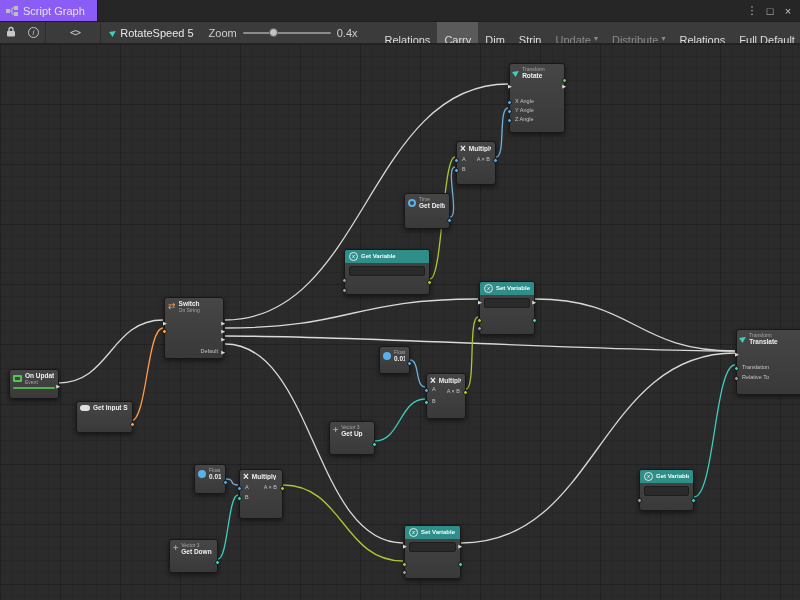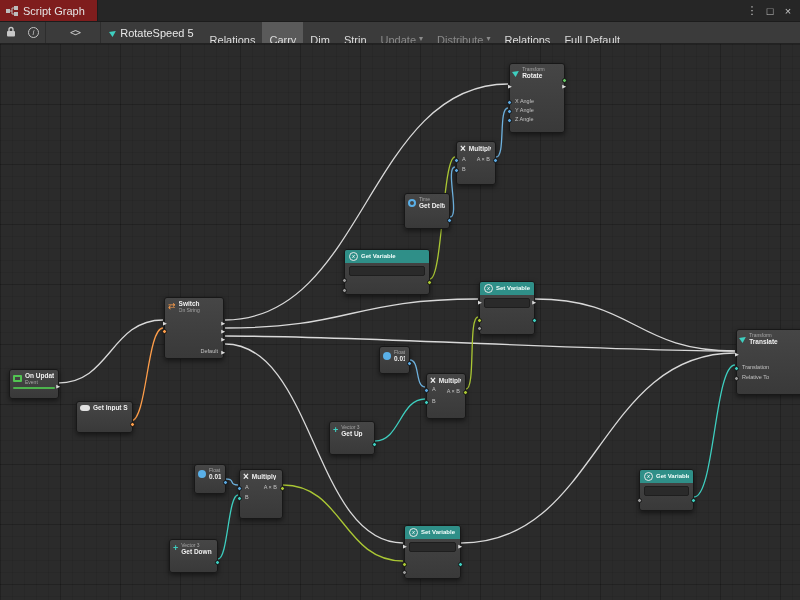--- a/index.html
+++ b/index.html
@@ -2,21 +2,21 @@
 <html><head>
 <meta charset="utf-8">
 <style>
   *{margin:0;padding:0;box-sizing:border-box}
   html,body{width:800px;height:600px;overflow:hidden;background:#262626;
     font-family:"Liberation Sans",sans-serif}
   .window{width:800px;height:600px;display:flex;flex-direction:column}
 
   
   .tabbar{flex:0 0 22px;height:22px;background:#262626;display:flex;align-items:stretch;border-bottom:1px solid #1c1c1c}
-  .tab{display:flex;align-items:center;gap:5px;background:#7f1d1d;padding:0 12px 0 6px;
+  .tab{display:flex;align-items:center;gap:5px;background:#8b5cf6;padding:0 12px 0 6px;
        font-size:11px;color:#e4e4e4;border-right:1px solid #1c1c1c}
   .tab-icon{display:flex;align-items:center}
   .tabbar-spacer{flex:1}
   .win-controls{display:flex;align-items:center;padding-right:3px}
   .win-btn{width:18px;height:18px;color:#c6c6c6;font-size:11px;display:flex;align-items:center;justify-content:center;cursor:default}
 
   
   .toolbar{flex:0 0 22px;height:22px;background:#3b3b3b;border-bottom:1px solid #222;
            display:flex;align-items:center;font-size:11px;color:#d4d4d4;overflow:hidden;white-space:nowrap}
   .tool-btn{height:22px;display:flex;align-items:center;justify-content:center;padding:0 6px}
@@ -116,20 +116,27 @@
       <span class="icon-info">i</span>
     </div>
     <div class="sep"></div>
     <div class="tool-btn" style="margin-left:18px">
       <span class="icon-code">&lt;&gt;</span>
     </div>
     <div class="sep" style="margin-left:14px"></div>
     <div class="graph-ref">
       <span class="nicon i-pointer">▶</span>
       <span>RotateSpeed 5</span>
+    </div>
+    <div class="zoom-wrap">
+      <span>Zoom</span>
+      <div class="zoom-track">
+        <div class="zoom-handle"></div>
+      </div>
+      <span>0.4x</span>
     </div>
     <div class="tb-buttons">
         <div class="tb-btn">
           <span>Relations</span>
         </div>
         <div class="tb-btn active">
           <span>Carry</span>
         </div>
         <div class="tb-btn">
           <span>Dim</span>

